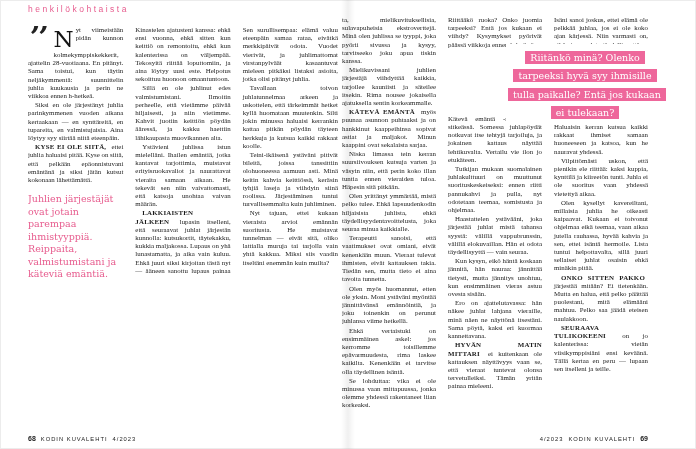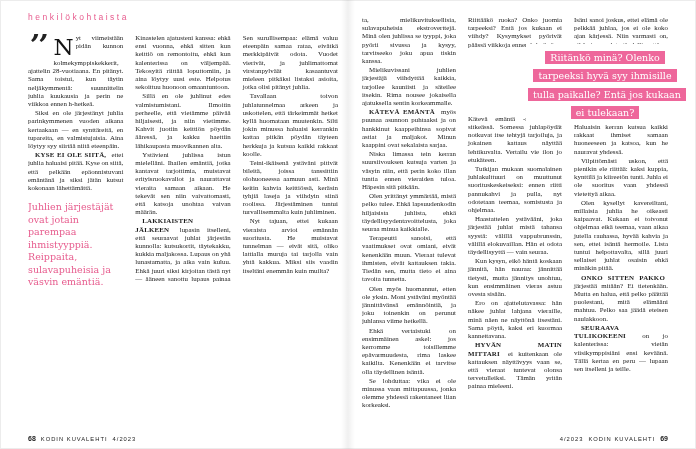--- a/index.html
+++ b/index.html
@@ -11,22 +11,22 @@
     position:relative;
     overflow:hidden;
   }
   .spread { position:absolute; inset:0; background:#fff; box-shadow: inset 0 0 0 1px #ececec; }
   .spread::after {
     content:""; position:absolute; left:341px; top:0; width:14px; height:100%;
     background:linear-gradient(to right, rgba(0,0,0,0), rgba(0,0,0,0.06) 50%, rgba(0,0,0,0));
     pointer-events:none;
   }
   .page { position:absolute; top:0; height:449px; width:348px; }
-  .page-left  { left:0;   padding:12px 10px 0 28px; }
-  .page-right { left:348px; padding:16px 28px 0 14px; }
+  .page-left  { left:0;   padding:4px 10px 0 28px; }
+  .page-right { left:328px; padding:16px 28px 0 14px; }
 
   .kicker {
     font-family:"Liberation Sans", sans-serif;
     font-size:8.5px; letter-spacing:2.5px; color:#e75c8e;
   }
   .title-block { text-align:center; margin-top:8px; }
   .title1 {
     font-family:"DejaVu Serif", serif; font-size:36px; font-weight:400;
     color:#141414; line-height:1.08;
   }
@@ -98,21 +98,21 @@
         <p>
           <span class="bigquote">”</span>
           <span class="dropcap">N</span>
           <span>yt viimeistään pidän kunnon kolmekymppiskekkerit, ajattelin 28-vuotiaana. En pitänyt. Sama toistui, kun täytin neljäkymmentä: suunnittelin juhlia kuukausia ja perin ne viikkoa ennen h-hetkeä.</span>
         </p>
         <p>Siksi en ole järjestänyt juhlia parinkymmenen vuoden aikana kertaakaan — en synttäreitä, en tupareita, en valmistujaisia. Aina löytyy syy siirtää niitä eteenpäin.</p>
         <p>
           <span class="runin">KYSE EI OLE SIITÄ,</span>
           <span>ettei juhlia haluaisi pitää. Kyse on siitä, että pelkään epäonnistuvani emäntänä ja siksi jätän kutsut kokonaan lähettämättä.</span>
         </p>
-        <div class="pullquote">Juhlien järjestäjät ovat jotain parempaa ihmistyyppiä. Reippaita, sulavapuheisia ja väsyin emäntiä.</div>
+        <div class="pullquote">Juhlien järjestäjät ovat jotain parempaa ihmistyyppiä. Reippaita, valmistumistani ja käteviä emäntiä.</div>
       </div>
 
       <div class="col">
         <p>Kinastelen ajatusteni kanssa: ehkä ensi vuonna, ehkä sitten kun keittiö on remontoitu, ehkä kun kalenterissa on väljempää. Tekosyitä riittää loputtomiin, ja aina löytyy uusi este. Helpotus sekoittuu huonoon omaantuntoon.</p>
         <p>Sillä en ole juhlinut edes valmistumistani. Ilmoitin perheelle, että vietämme päivää hiljaisesti, ja niin vietimme. Kahvit juotiin keittiön pöydän ääressä, ja kakku haettiin lähikaupasta muovikannen alta.</p>
         <p>Ystävieni juhlissa istun mielelläni. Ihailen emäntiä, jotka kantavat tarjottimia, muistavat erityisruokavaliot ja naurattavat vieraita samaan aikaan. He tekevät sen niin vaivattomasti, että katsoja unohtaa vaivan määrän.</p>
         <p>
           <span class="runin">LAKKIAISTEN JÄLKEEN</span>
           <span>lupasin itselleni, että seuraavat juhlat järjestän kunnolla: kutsukortit, täytekakku, kukkia maljakossa. Lupaus on yhä lunastamatta, ja aika vain kuluu. Ehkä juuri siksi kirjoitan tästä nyt — ääneen sanottu lupaus painaa enemmän.</span>
         </p>

